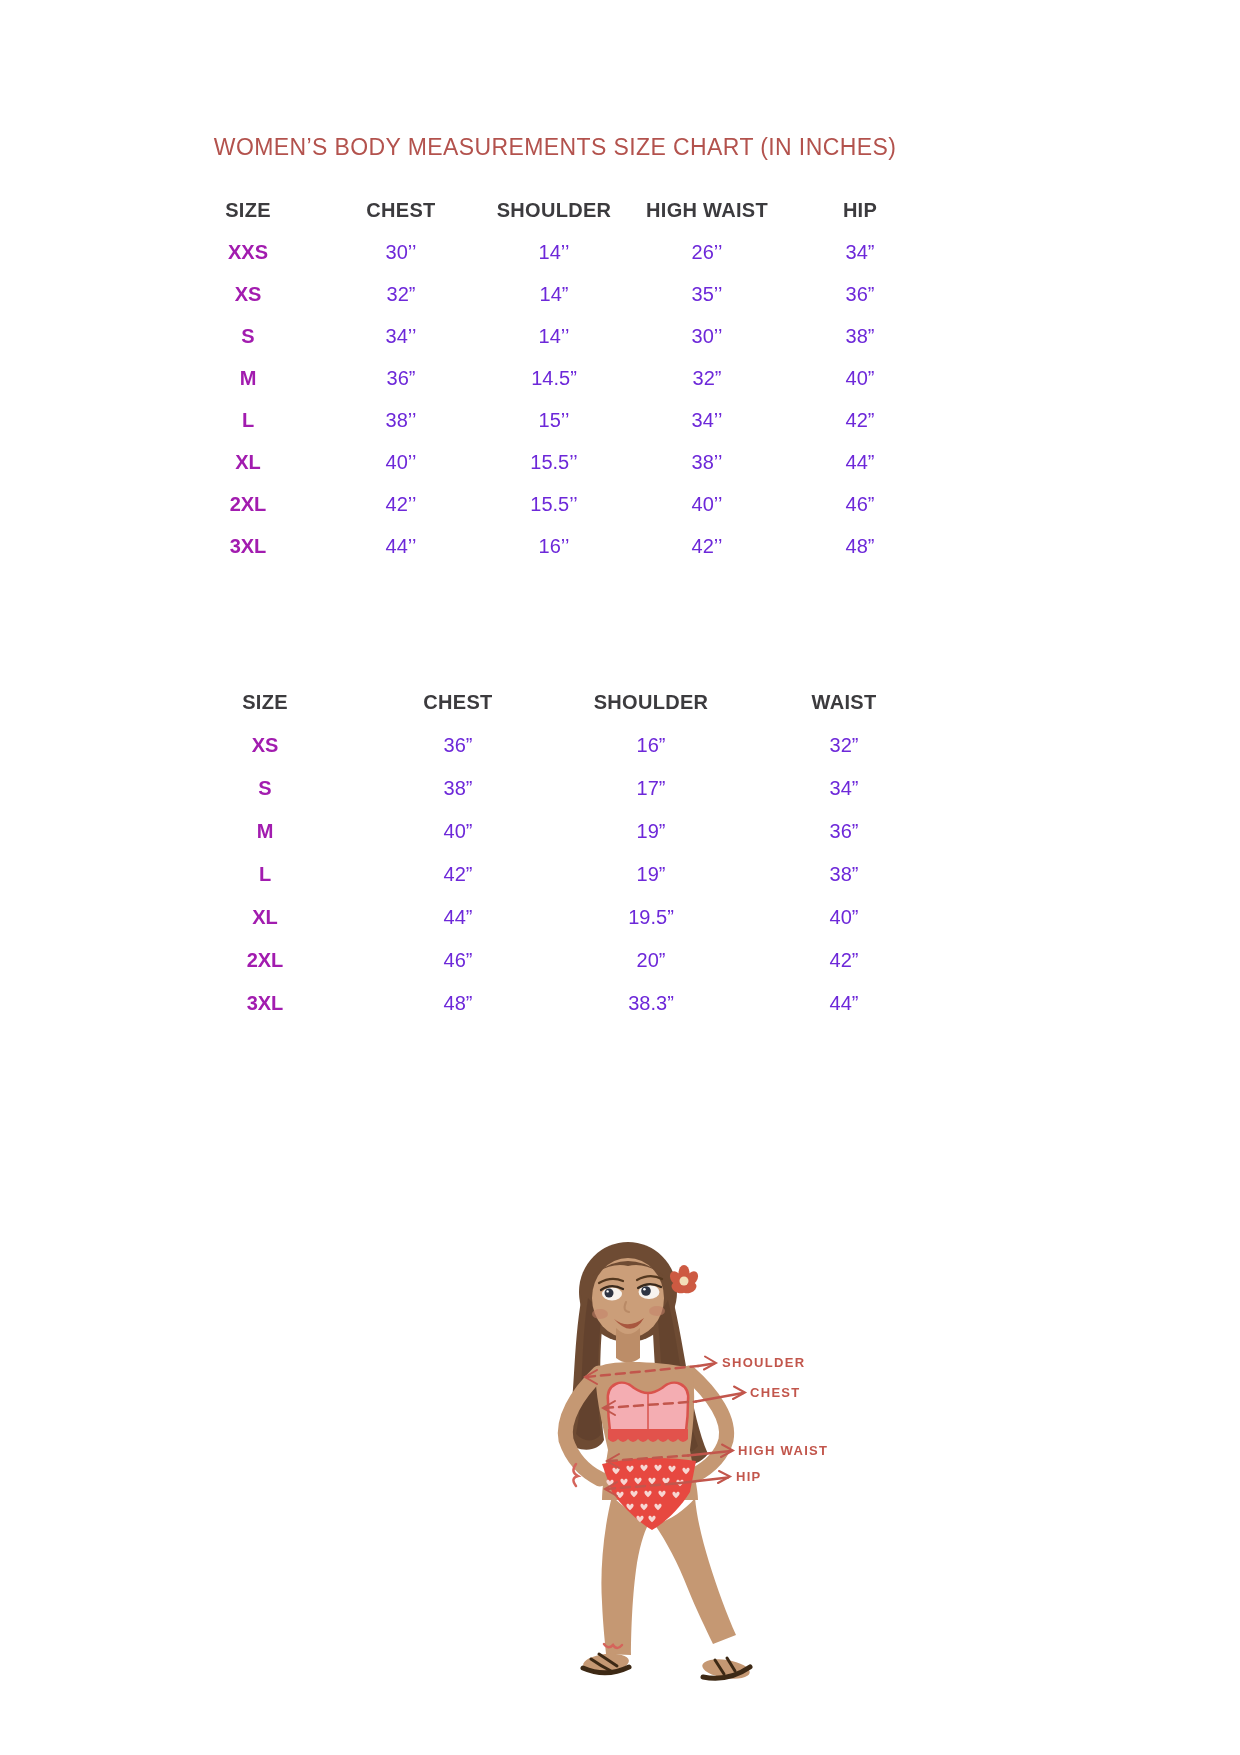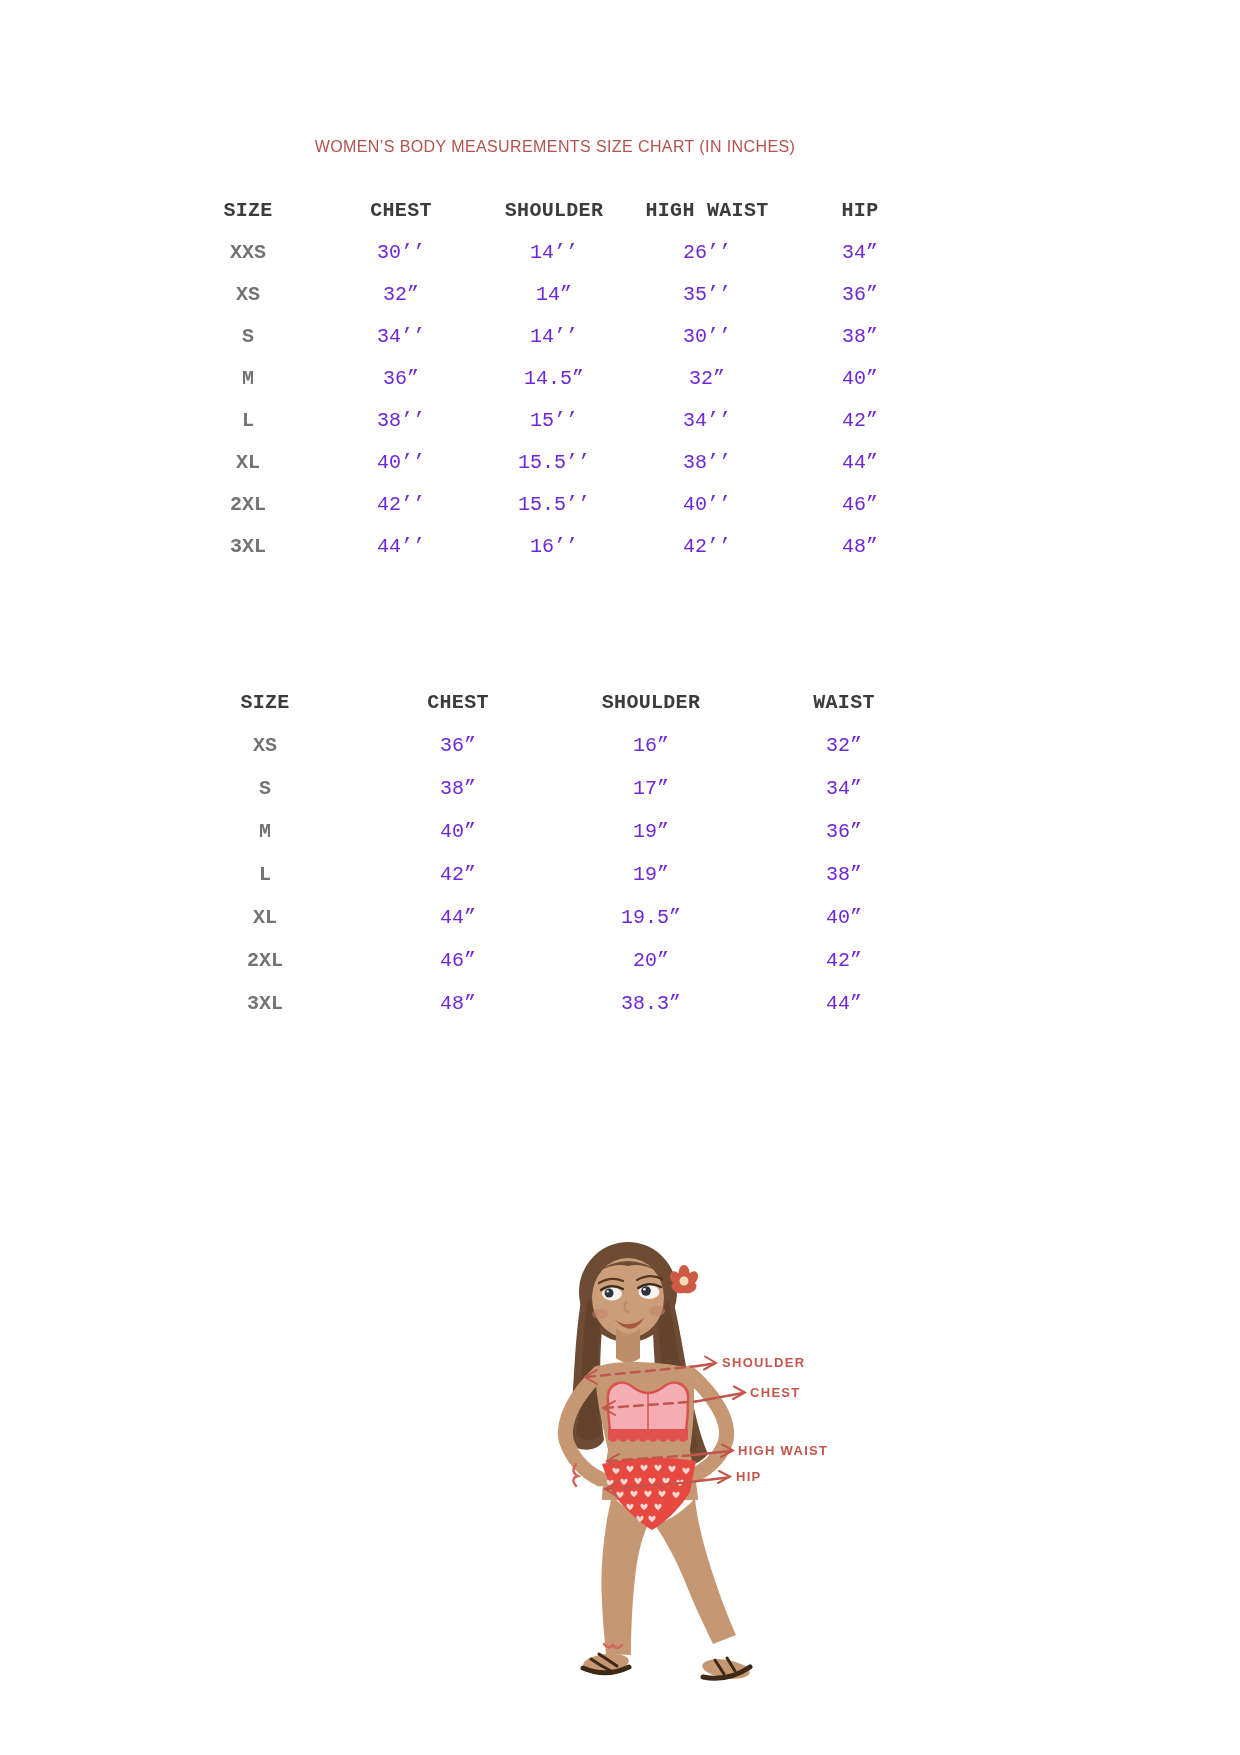--- a/index.html
+++ b/index.html
@@ -1,33 +1,33 @@
 <!DOCTYPE html>
 <html><head>
 <meta charset="utf-8">
 <style>
   html,body{margin:0;padding:0;background:#ffffff;}
   body{width:1240px;height:1755px;font-family:"Liberation Sans",sans-serif;}
   .page{position:relative;width:1240px;height:1755px;background:#ffffff;overflow:hidden;}
 
   .chart-title{
     position:absolute;left:185px;width:740px;margin:0;
-    text-align:center;font-size:16px;font-weight:400;line-height:24px;
+    text-align:center;font-size:23px;font-weight:400;line-height:24px;
     color:#b3524d;letter-spacing:0.4px;white-space:nowrap;
   }
   #women-title{top:135px;}
   #men-title{top:625px;}
 
-  .size-grid{position:absolute;display:grid;align-items:center;font-family:Liberation Mono, monospace;}
+  .size-grid{position:absolute;display:grid;align-items:center;}
   #women-table{left:183px;top:189px;grid-template-columns:repeat(5,130px);column-gap:23px;grid-auto-rows:42px;}
   #men-table{left:185px;top:681px;grid-template-columns:repeat(4,160px);column-gap:33px;grid-auto-rows:43px;}
 
   .cell{text-align:center;font-size:20px;white-space:nowrap;}
   .th{font-weight:700;color:#3c3b3e;letter-spacing:0.3px;}
-  .ts{font-weight:700;color:#737373;}
+  .ts{font-weight:700;color:#a21caf;}
   .td{font-weight:400;color:#6d28d9;}
 
   .illustration{position:absolute;left:500px;top:1240px;width:340px;height:470px;}
   .illustration svg{position:absolute;left:0;top:0;}
 
   .hand-label{
     position:absolute;color:#c2564c;font-weight:700;font-size:13px;
     letter-spacing:1.3px;white-space:nowrap;line-height:15px;
   }
   #label-shoulder{left:222px;top:115px;}

